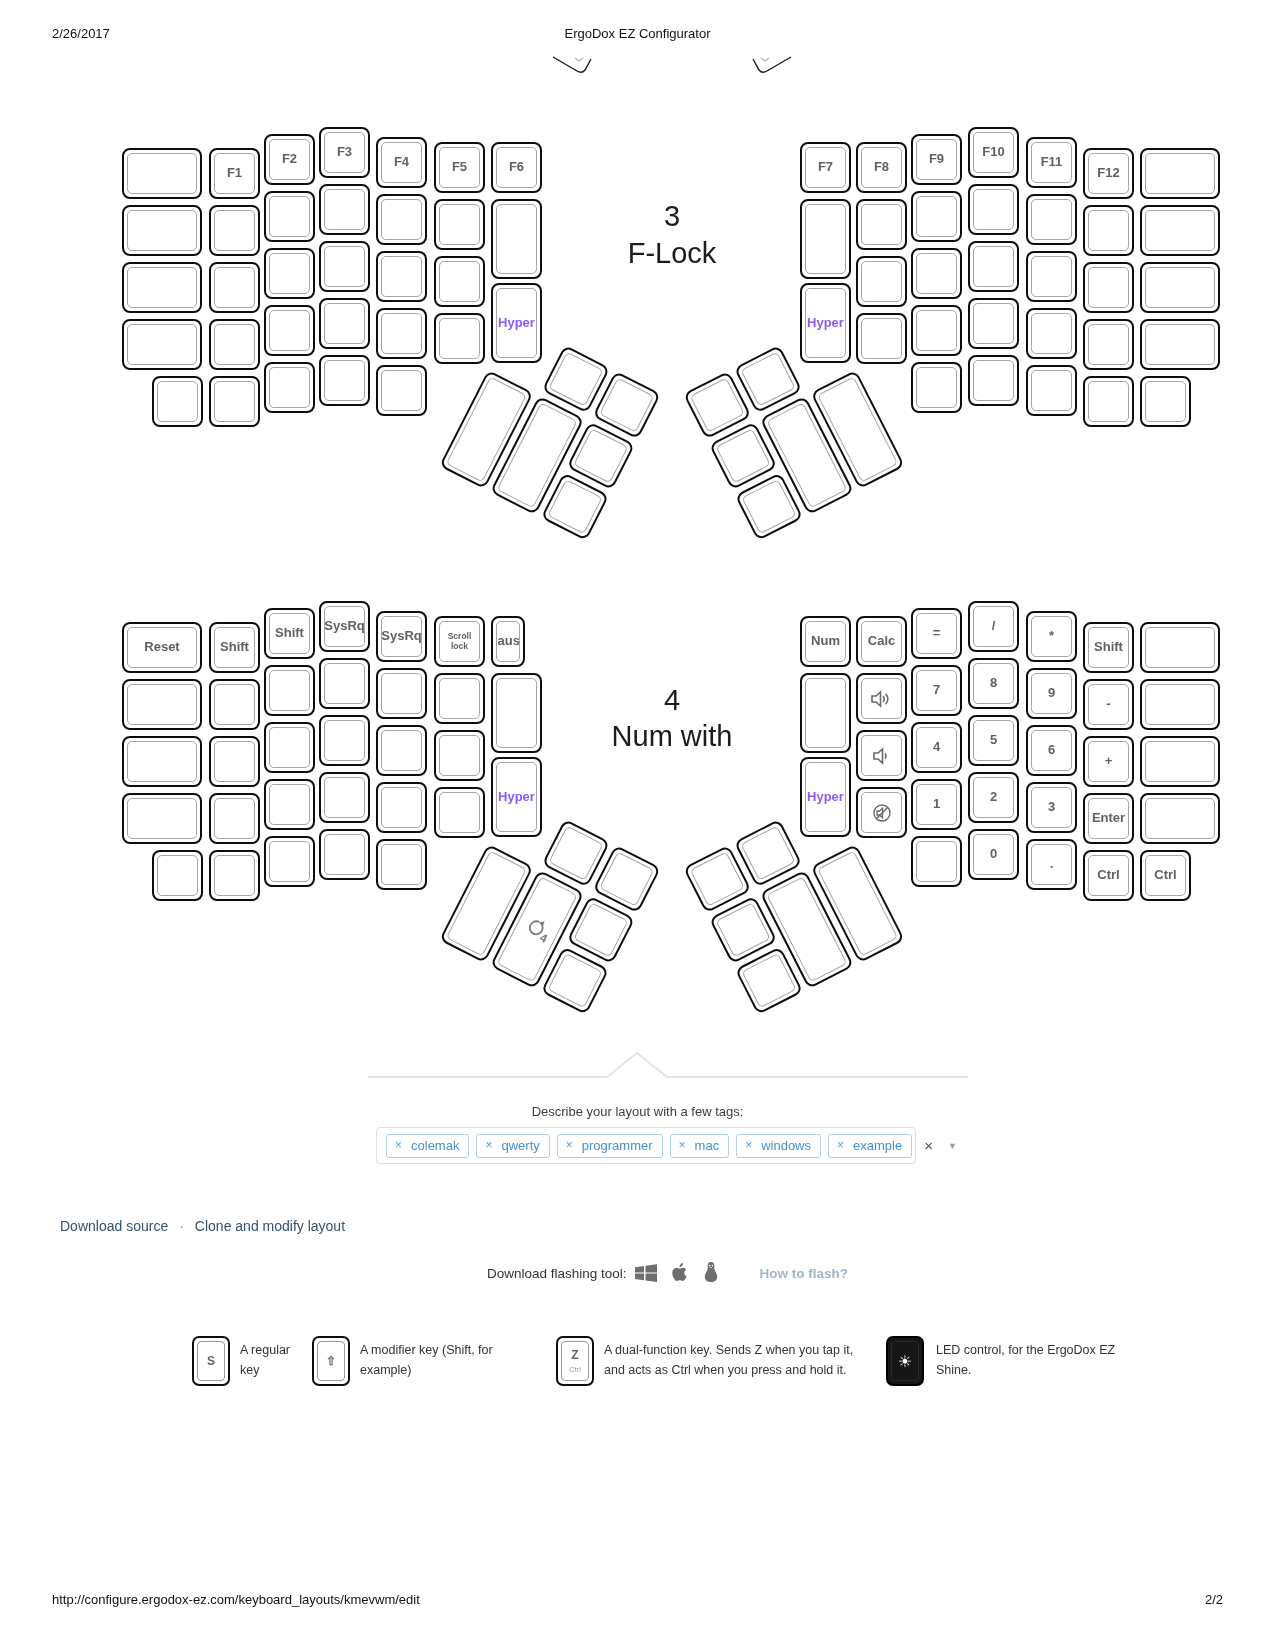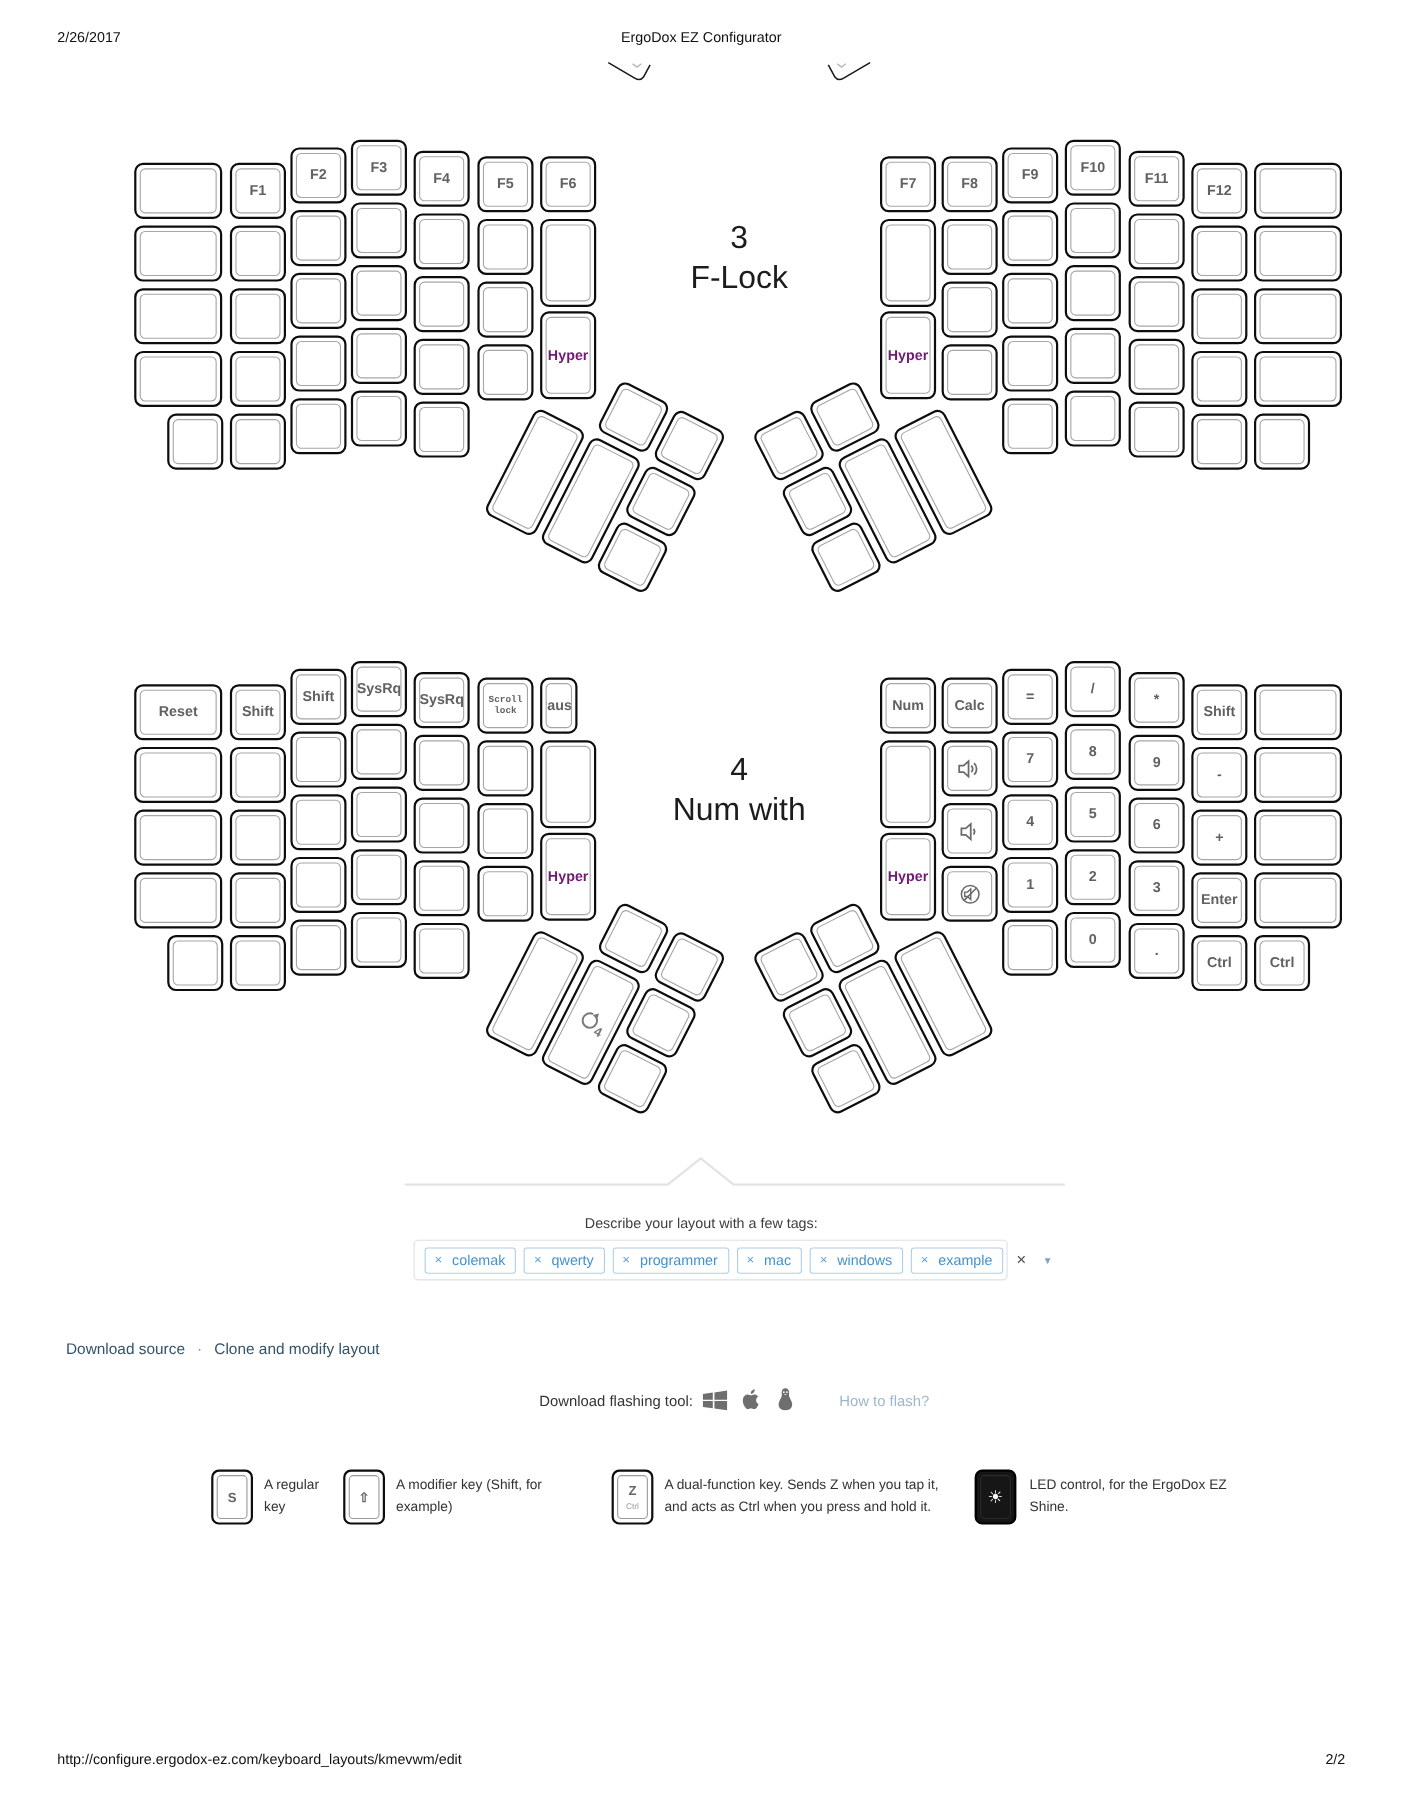--- a/index.html
+++ b/index.html
@@ -6,21 +6,21 @@
   body{width:1275px;height:1650px;position:relative;overflow:hidden;
        font-family:"Liberation Sans",sans-serif;color:#111;}
   .abs{position:absolute;}
   
   .key{position:absolute;background:#fff;border:2px solid #0d0d0d;border-radius:8px;box-sizing:border-box;}
   .key .cap{position:absolute;left:3px;right:3px;top:3px;bottom:3px;border:1.5px solid #a6a6a6;
             border-radius:5px;display:flex;align-items:center;justify-content:center;
             font-weight:bold;font-size:13px;color:#616161;white-space:pre-line;text-align:center;
             line-height:1.15;overflow:hidden;}
   .key.small-label .cap{font-size:8.5px;}
-  .key.hyper .cap{color:#701a75;}
+  .key.hyper .cap{color:#8b5cf6;}
   .thumb{position:absolute;width:171px;height:171px;}
   
   .layer-num,.layer-name{position:absolute;left:672px;transform:translateX(-50%);
       font-size:29px;color:#1c1c1c;white-space:nowrap;}
   
   .hdr{position:absolute;top:26px;font-size:13px;color:#111;}
   .ftr{position:absolute;top:1592px;font-size:13px;color:#111;}
   
   .prompt{position:absolute;left:0;right:0;top:1104px;text-align:center;font-size:13px;color:#3d3d3d;}
   .tagbox{position:absolute;left:376px;top:1127px;width:540px;height:37px;border:1px solid #e0e0e0;
@@ -30,21 +30,21 @@
   .tag .x{font-size:12px;margin-right:9px;cursor:pointer;}
   .tag .lbl{}
   .clear-x{font-size:15px;color:#4a4a4a;margin-left:5px;cursor:pointer;}
   .caret{font-size:9px;color:#8ba3ba;margin-left:8px;cursor:pointer;}
   
   .links{position:absolute;left:60px;right:0;top:1218px;text-align:left;font-size:14px;}
   .links .lnk{cursor:pointer;}
   .links .sep{color:#8a8a8a;margin:0 11px;}
   .flashrow{position:absolute;left:60px;right:0;top:1261px;text-align:center;font-size:13.5px;color:#333;}
   .flashrow .os-icon{display:inline-block;vertical-align:-5px;margin:0 4px;cursor:pointer;}
-  .flashrow .howto{margin-left:32px;cursor:pointer;}
+  .flashrow .howto{margin-left:32px;cursor:pointer;font-weight:bold;}
   
   .lkey{position:absolute;width:38px;height:50px;background:#fff;border:2px solid #0d0d0d;border-radius:7px;box-sizing:border-box;}
   .lkey .cap{position:absolute;left:3px;right:3px;top:3px;bottom:3px;border:1.33px solid #9a9a9a;border-radius:4px;
              display:flex;align-items:center;justify-content:center;font-weight:bold;font-size:12px;color:#666;}
   .lkey.dual .cap{flex-direction:column;}
   .lkey.dual .sub{font-size:7.5px;color:#999;margin-top:3px;font-weight:normal;}
   .lkey.led{background:#161616;border-color:#000;}
   .lkey.led .cap{border-color:#2a2a2a;color:#fff;font-size:16px;font-weight:normal;}
   .ltext{position:absolute;font-size:12.5px;color:#333;line-height:20px;white-space:nowrap;}
 </style>
@@ -350,21 +350,21 @@
       </div>
       <div class="key" style="left: 376px; top: 668px; width: 51px; height: 51px;">
         <div class="cap"></div>
       </div>
       <div class="key" style="left: 376px; top: 725px; width: 51px; height: 51px;">
         <div class="cap"></div>
       </div>
       <div class="key" style="left: 376px; top: 782px; width: 51px; height: 51px;">
         <div class="cap"></div>
       </div>
-      <div class="key small-label" style="left: 434px; top: 616px; width: 51px; height: 51px; font-family: Liberation Mono, monospace;">
+      <div class="key small-label" style="left: 434px; top: 616px; width: 51px; height: 51px;">
         <div class="cap">Scroll
 lock</div>
       </div>
       <div class="key" style="left: 434px; top: 673px; width: 51px; height: 51px;">
         <div class="cap"></div>
       </div>
       <div class="key" style="left: 434px; top: 730px; width: 51px; height: 51px;">
         <div class="cap"></div>
       </div>
       <div class="key" style="left: 434px; top: 787px; width: 51px; height: 51px;">

